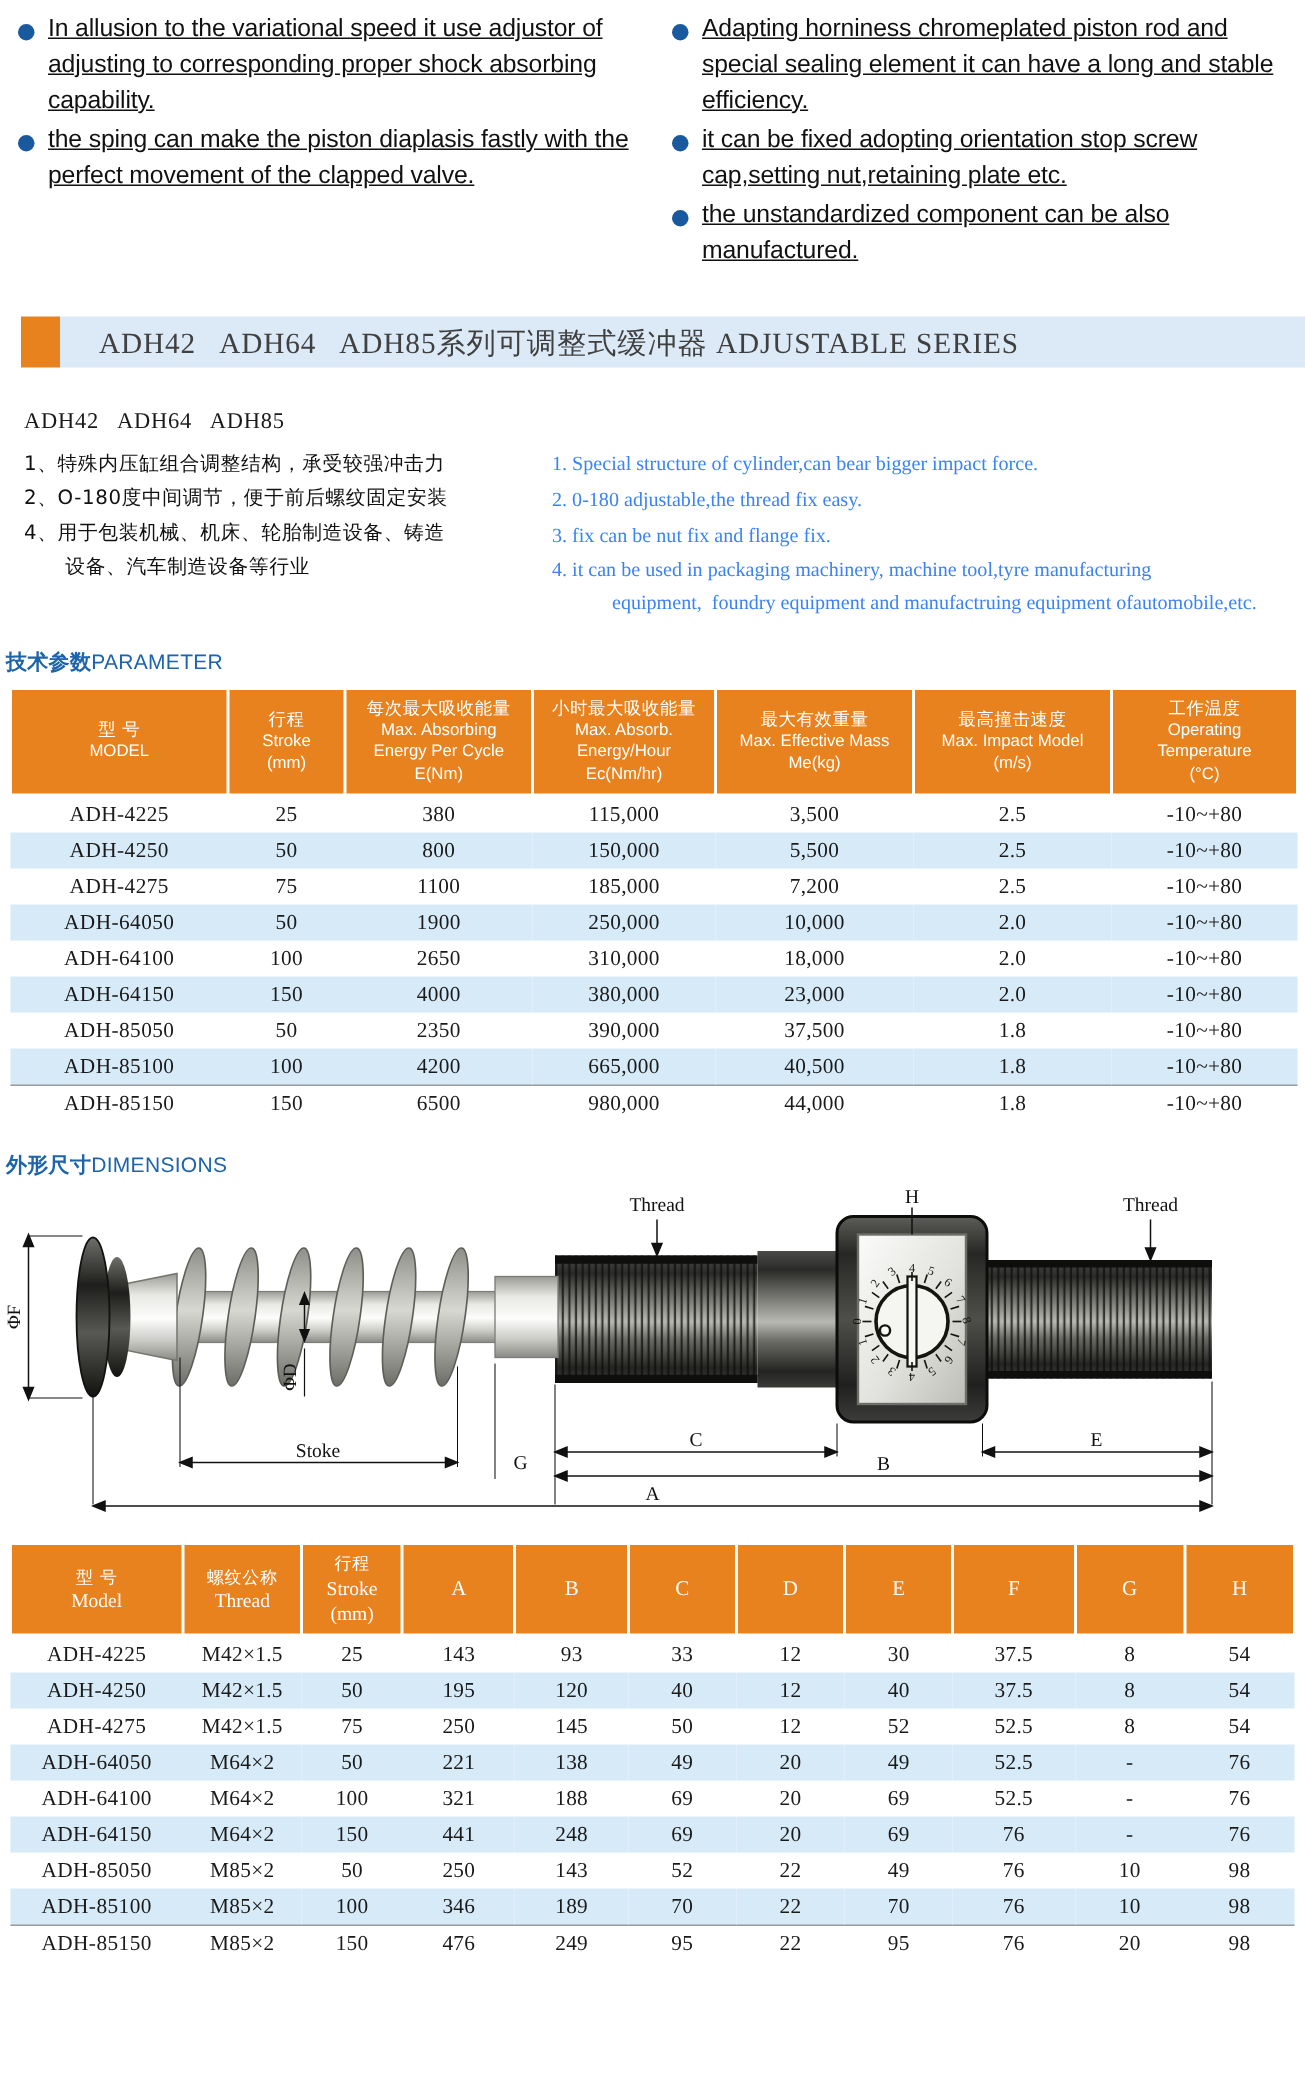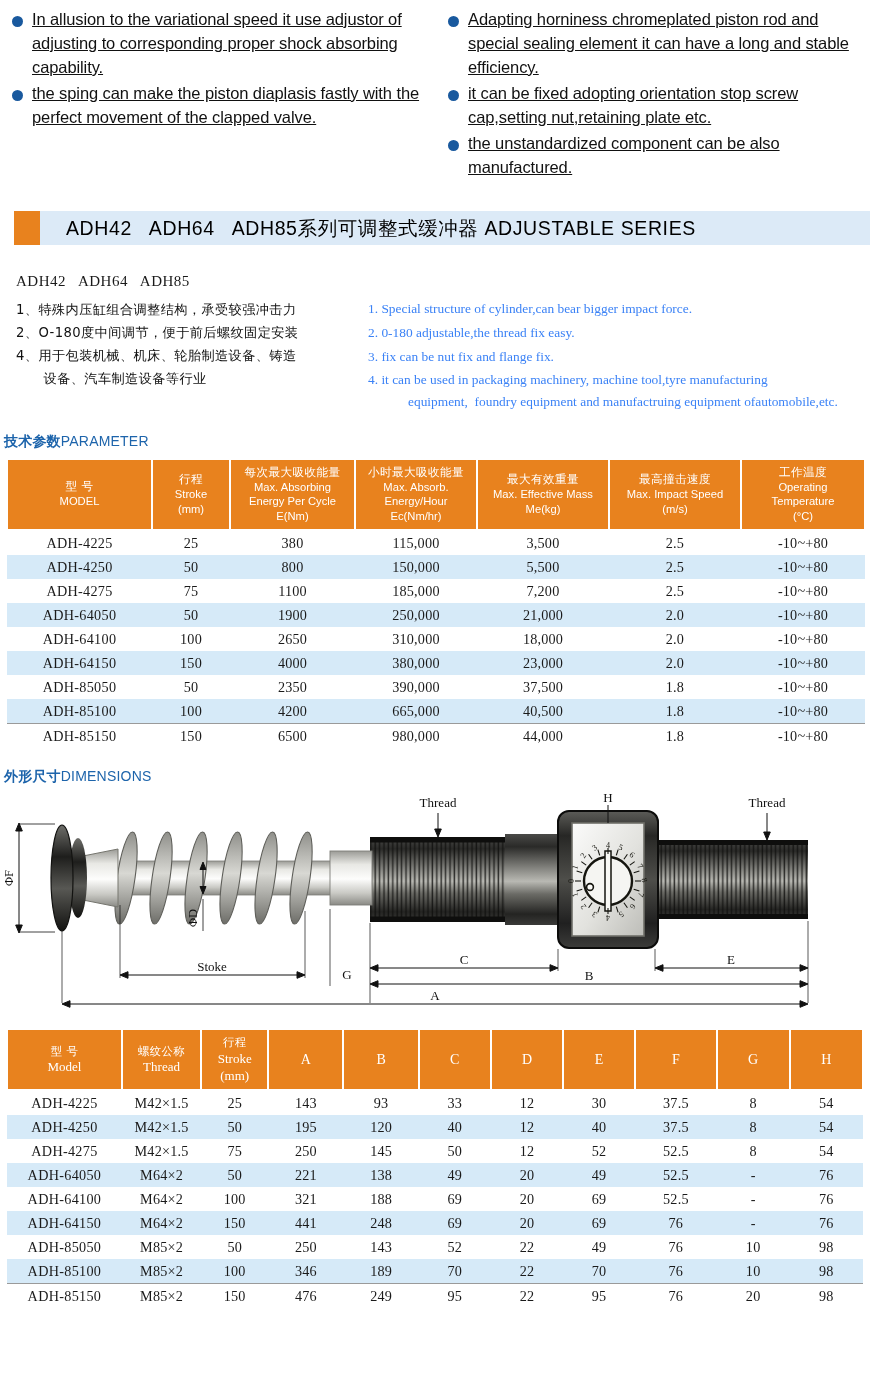--- a/index.html
+++ b/index.html
@@ -54,24 +54,24 @@
     margin-left: 14px;
   }
   .banner-bar {
     flex: 1;
     background: #DCEAF7;
     display: flex;
     align-items: center;
     padding-left: 26px;
   }
   .banner-title {
-    font-family: Liberation Sans, sans-serif;
+    font-family: Liberation Serif, serif;
     font-size: 19.5px;
     letter-spacing: 0.6px;
-    color: #000000;
+    color: #404040;
     white-space: pre;
   }
 
   
   .spec {
     display: flex;
     margin-top: 28px;
     padding-left: 16px;
   }
   .spec-l { width: 352px; }
@@ -259,21 +259,21 @@
           <span class="h-en">Energy/Hour</span>
           <span class="h-en">Ec(Nm/hr)</span>
         </th>
         <th>
           <span class="h-cn">最大有效重量</span>
           <span class="h-en">Max. Effective Mass</span>
           <span class="h-en">Me(kg)</span>
         </th>
         <th>
           <span class="h-cn">最高撞击速度</span>
-          <span class="h-en">Max. Impact Speed</span>
+          <span class="h-en">Max. Impact Model</span>
           <span class="h-en">(m/s)</span>
         </th>
         <th>
           <span class="h-cn">工作温度</span>
           <span class="h-en">Operating</span>
           <span class="h-en">Temperature</span>
           <span class="h-en">(°C)</span>
         </th>
       </tr>
   </thead>
@@ -303,21 +303,21 @@
         <td>185,000</td>
         <td>7,200</td>
         <td>2.5</td>
         <td>-10~+80</td>
       </tr>
       <tr class="zebra">
         <td>ADH-64050</td>
         <td>50</td>
         <td>1900</td>
         <td>250,000</td>
-        <td>21,000</td>
+        <td>10,000</td>
         <td>2.0</td>
         <td>-10~+80</td>
       </tr>
       <tr>
         <td>ADH-64100</td>
         <td>100</td>
         <td>2650</td>
         <td>310,000</td>
         <td>18,000</td>
         <td>2.0</td>

